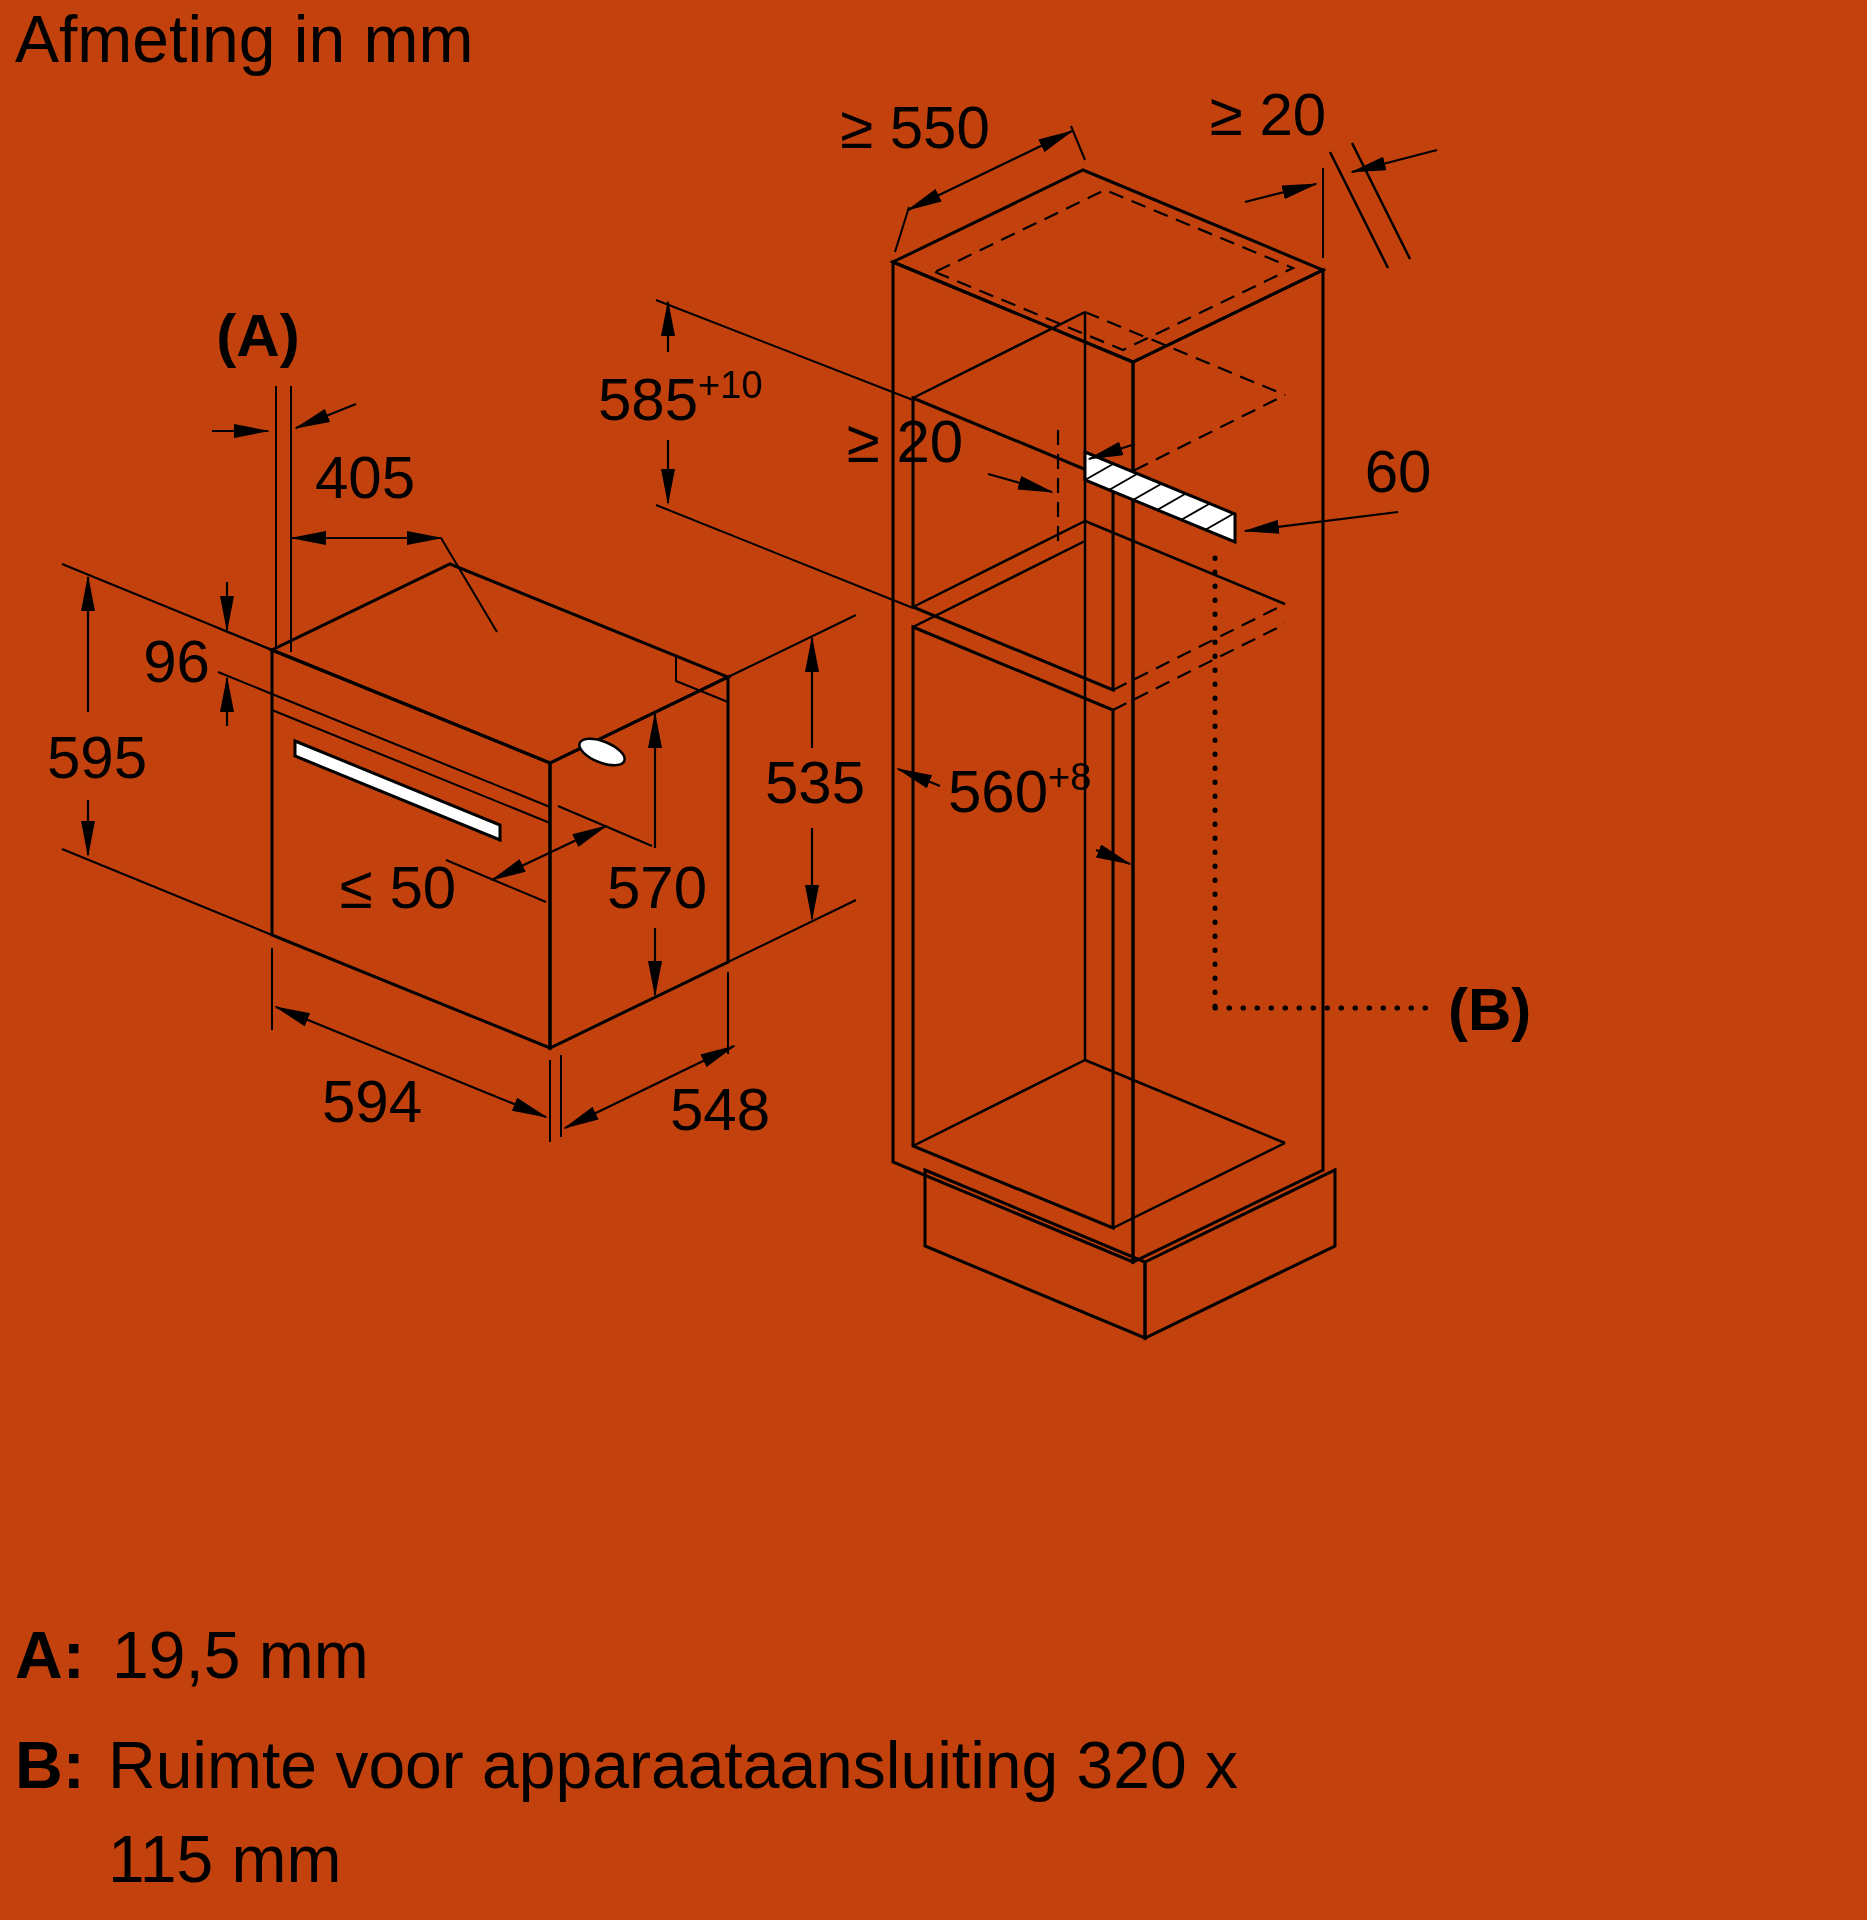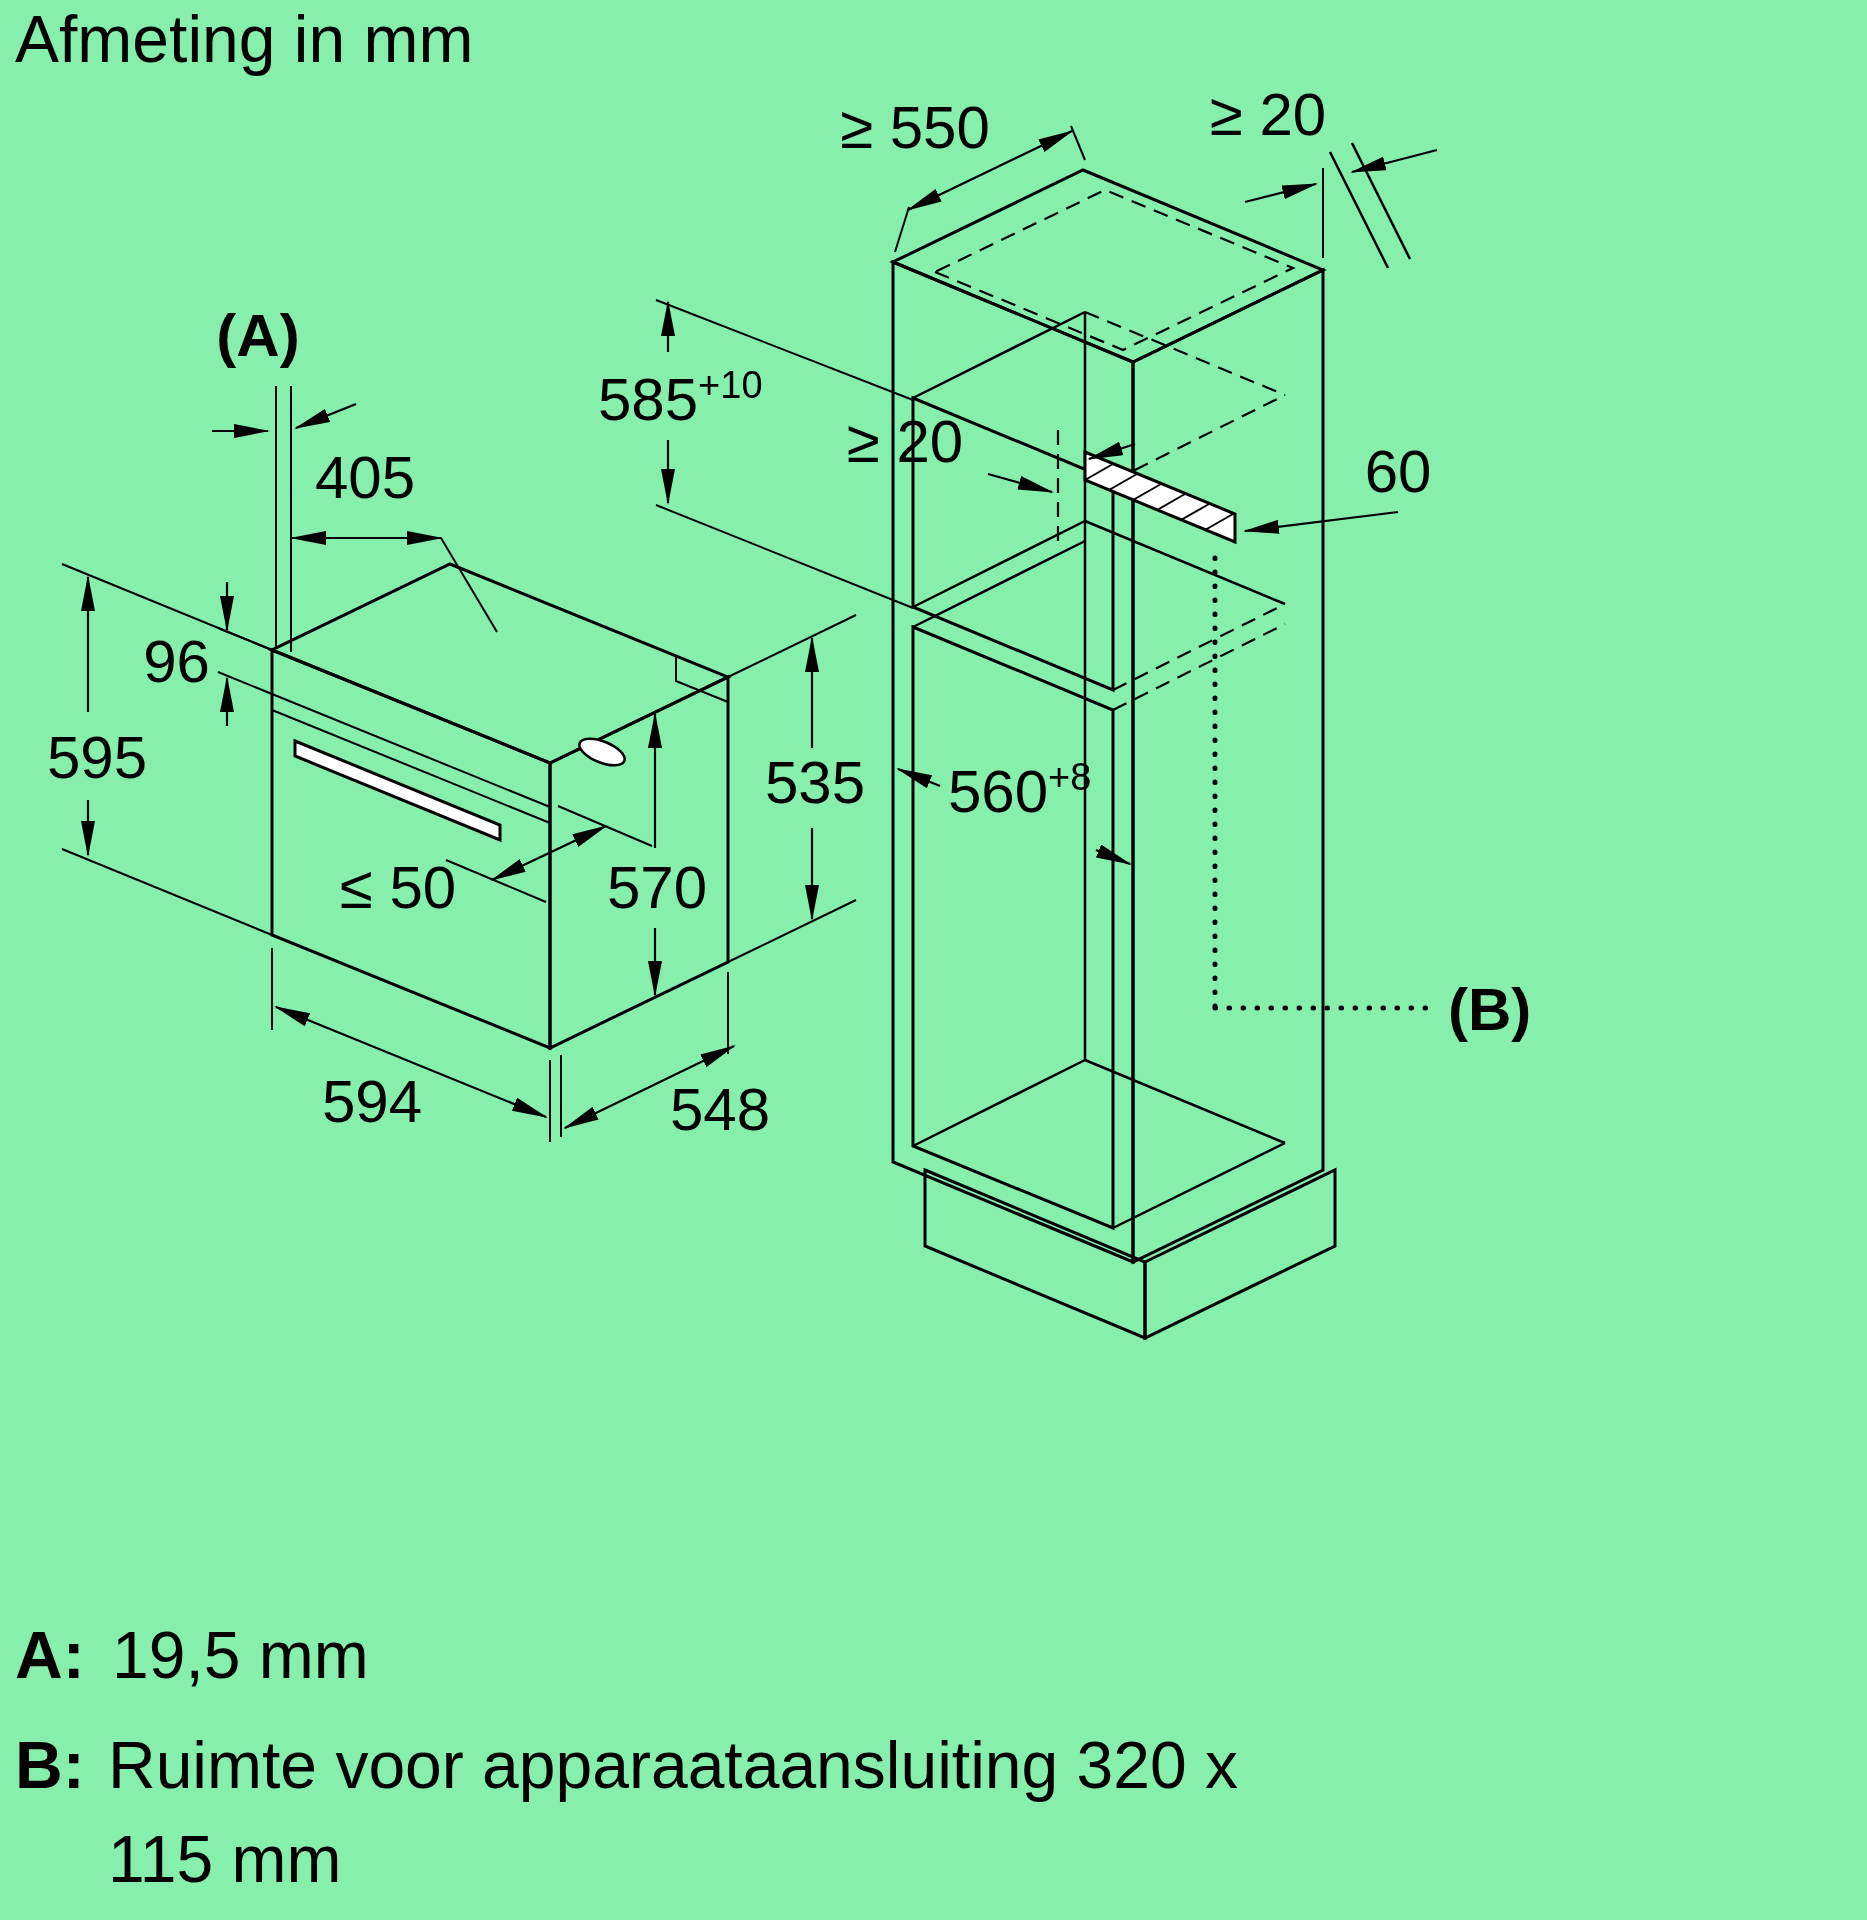--- a/index.html
+++ b/index.html
@@ -1,16 +1,16 @@
 <!DOCTYPE html>
 <html><head>
 <meta charset="utf-8">
 <style>
   html,body{margin:0;padding:0;background:#fff;}
-  .canvas{position:relative;width:1867px;height:1920px;background:#86efac;overflow:hidden;}
+  .canvas{position:relative;width:1867px;height:1920px;background:#c2410c;overflow:hidden;}
   svg{font-family:"Liberation Sans","DejaVu Sans",sans-serif;}
   .ol{fill:none;stroke:#000;stroke-width:3;stroke-linejoin:miter;}
   .ol2{fill:none;stroke:#000;stroke-width:2.5;stroke-linejoin:miter;}
   .thin{fill:none;stroke:#000;stroke-width:2;}
   .dim{fill:none;stroke:#000;stroke-width:2.2;}
   .dash{fill:none;stroke:#000;stroke-width:2.2;stroke-dasharray:15 9;}
   .dot{fill:none;stroke:#000;stroke-width:5;stroke-dasharray:0.5 13.5;stroke-linecap:round;}
   .whitefill{fill:#fff;}
   .t{font-size:60px;fill:#000;}
   .sup{font-size:38px;fill:#000;}

